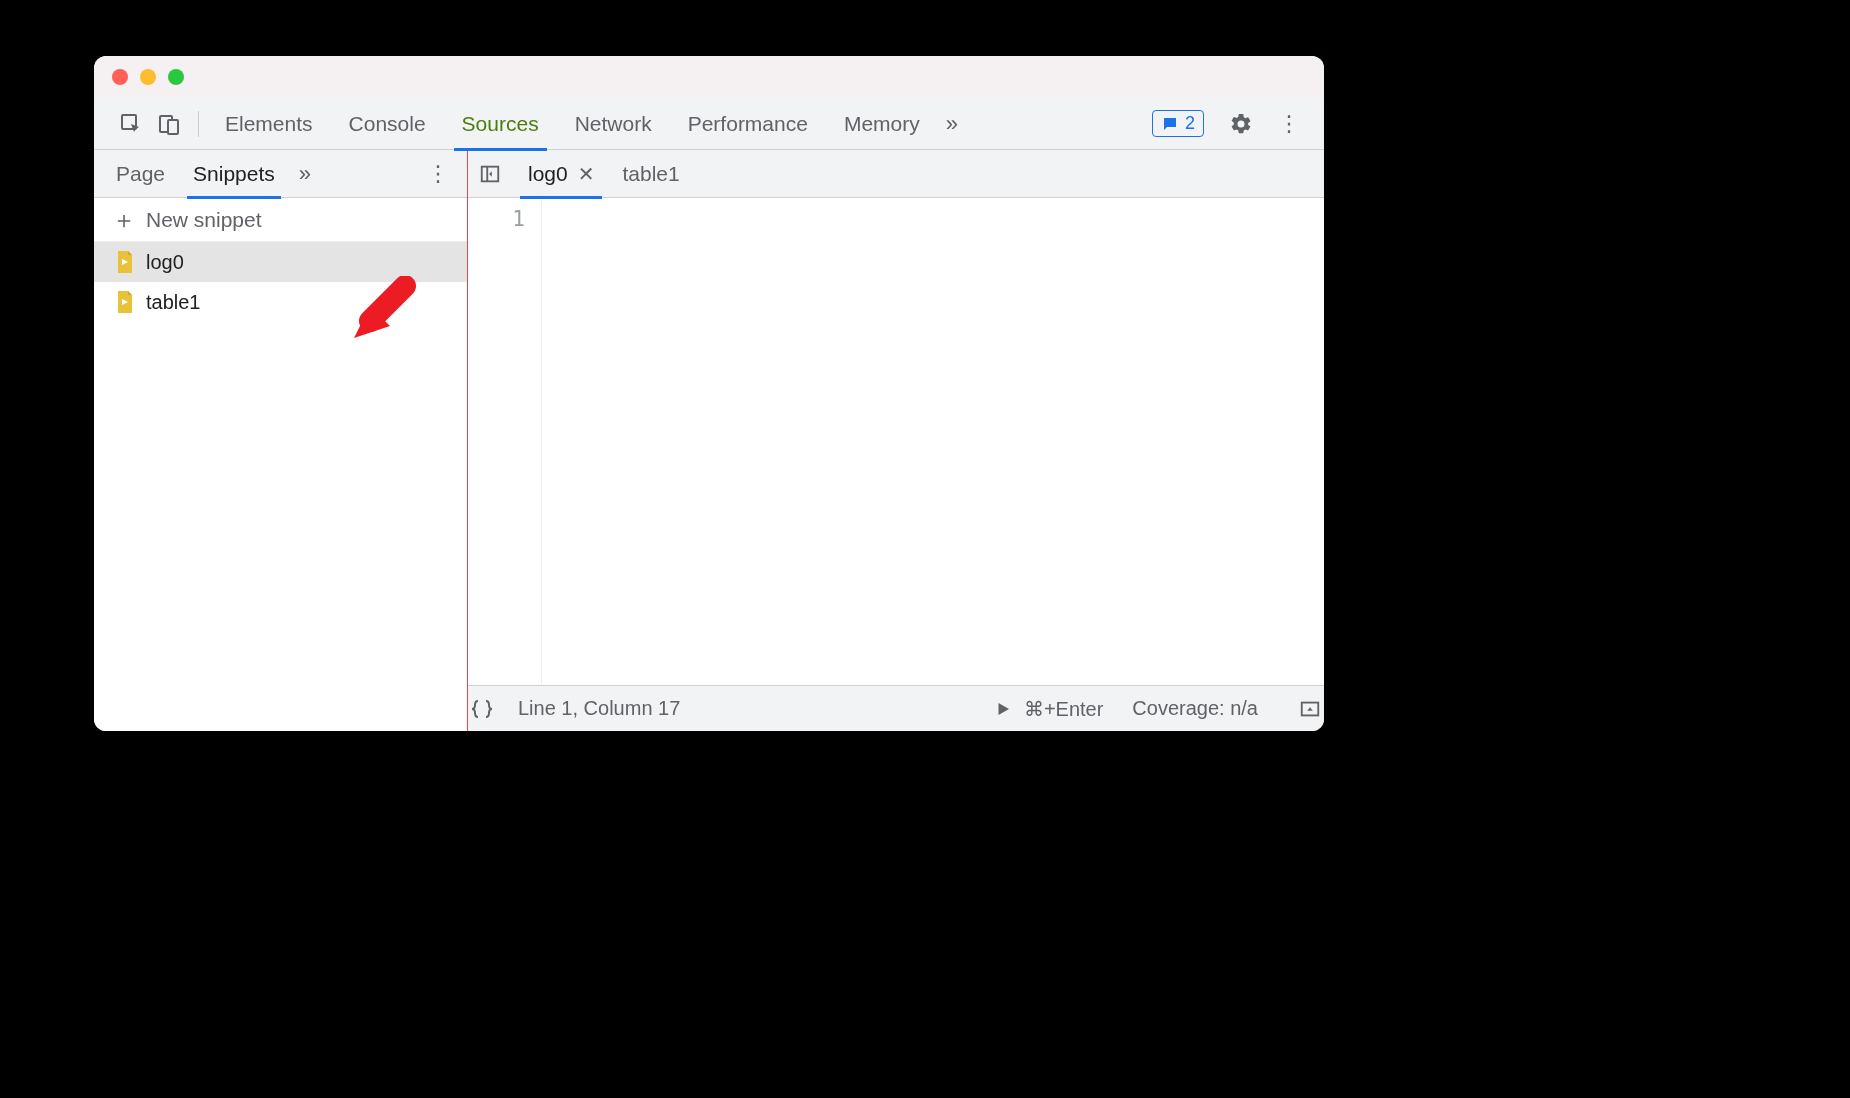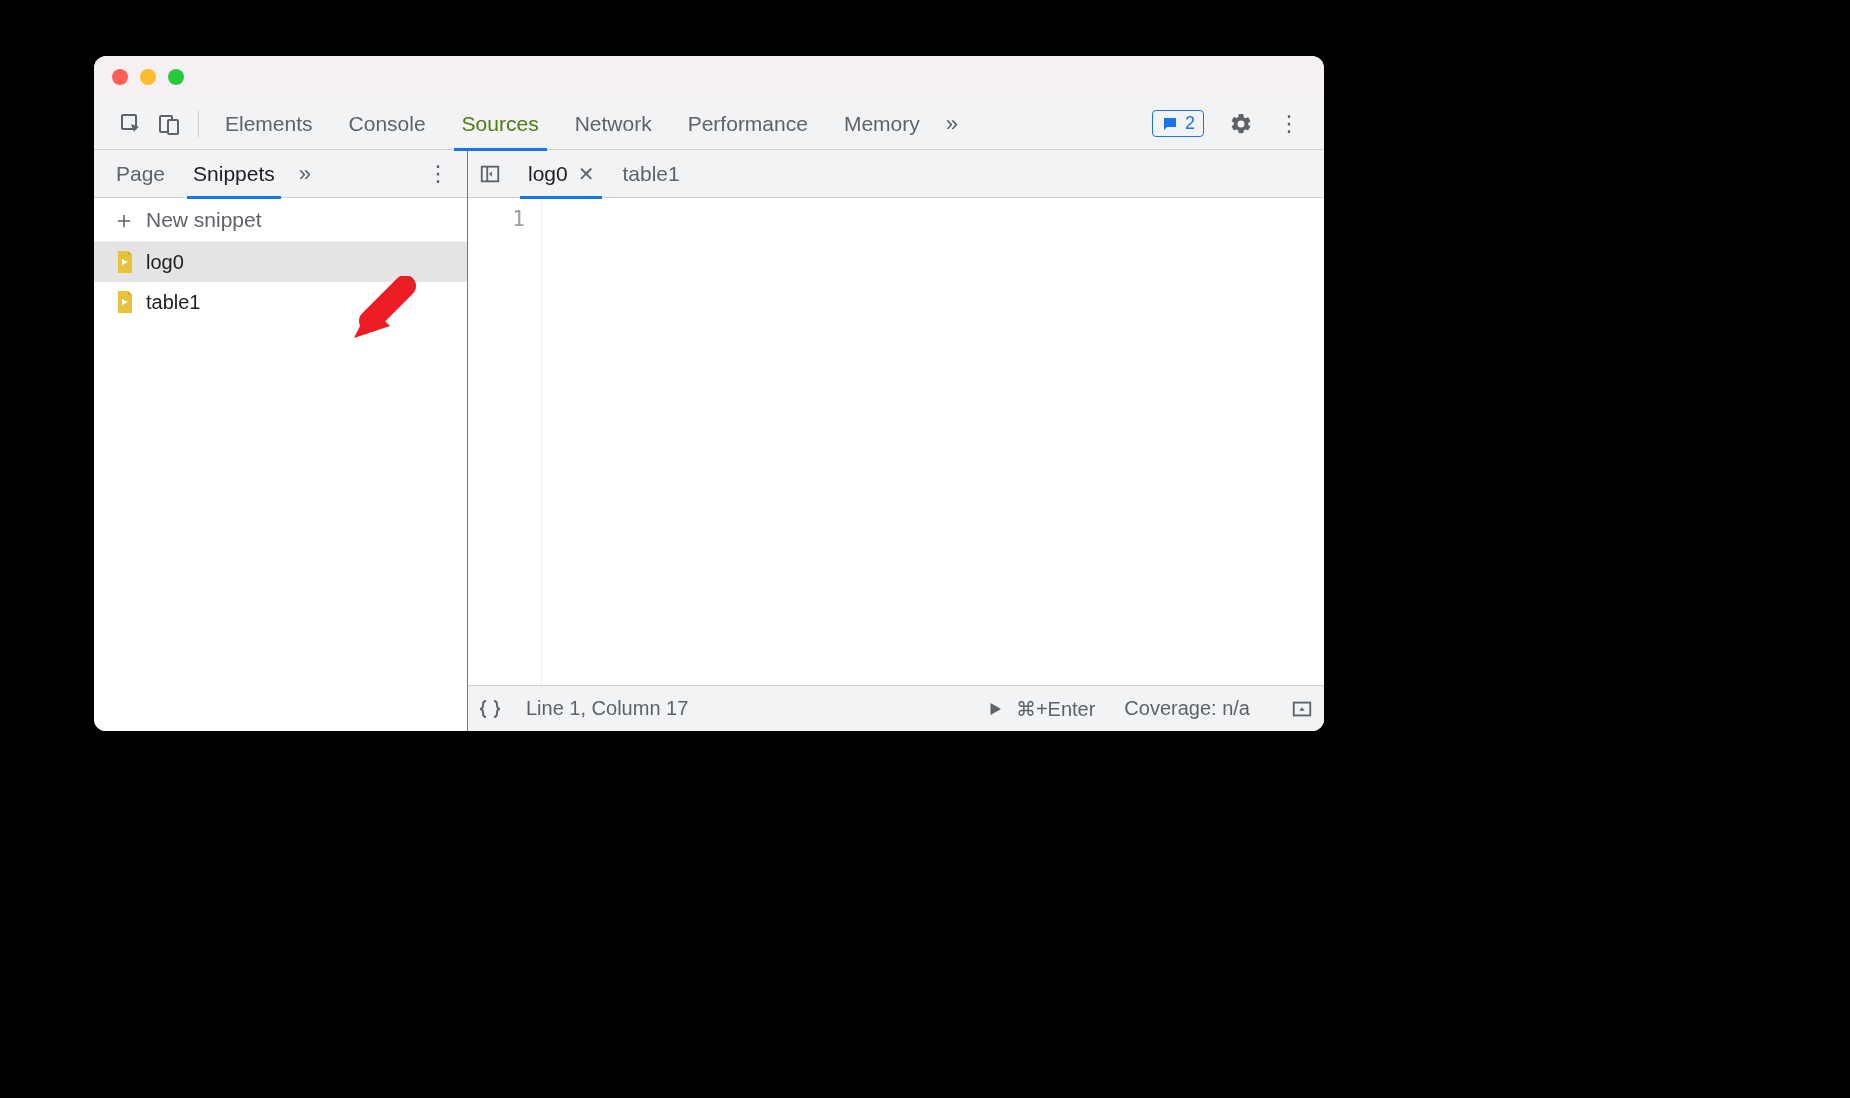--- a/index.html
+++ b/index.html
@@ -202,21 +202,21 @@
     color:#9aa0a6;
     border-right:1px solid #eee;
   }
   .code { padding:6px 10px; color:#202124; white-space:pre; }
 
   .statusbar {
     height:46px;
     background:#f1f3f4;
     border-top:1px solid #d0d0d0;
     display:flex; align-items:center;
-    padding:0 8px;
+    padding:0 0;
     font-size:20px;
     color:#5f6368;
     gap:22px;
   }
   .sb-icon { width:28px;height:28px;display:flex;align-items:center;justify-content:center;}
   .sb-run { margin-left:auto; display:flex; align-items:center; gap:12px;}
   .sb-cov { margin-left:7px; }
   .sb-drawer { margin-left:16px; }
 
   .arrow-annot {

